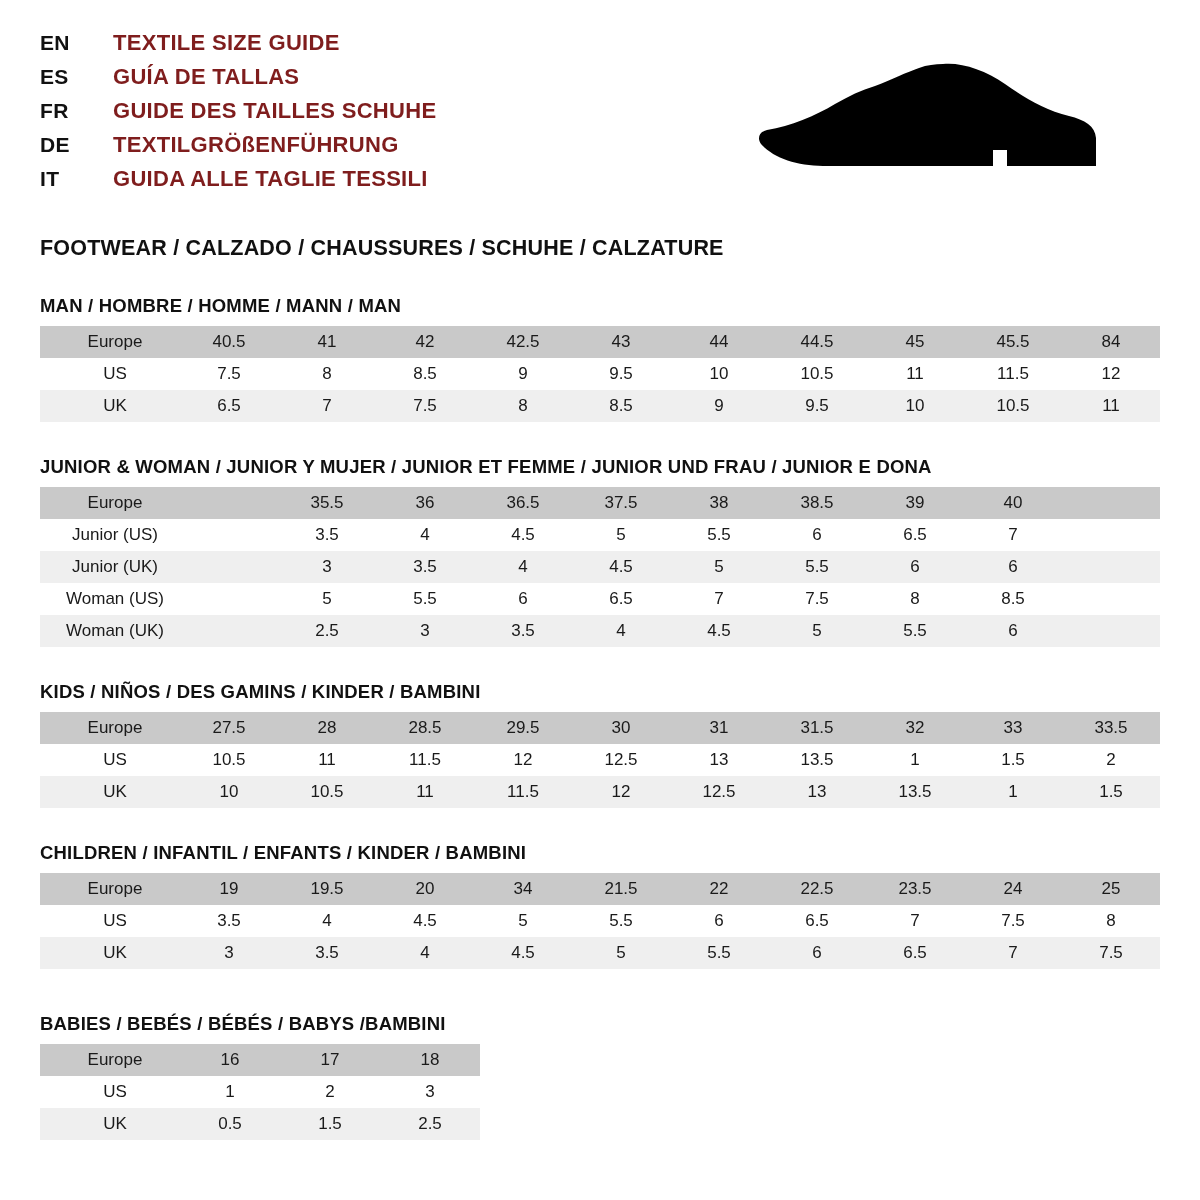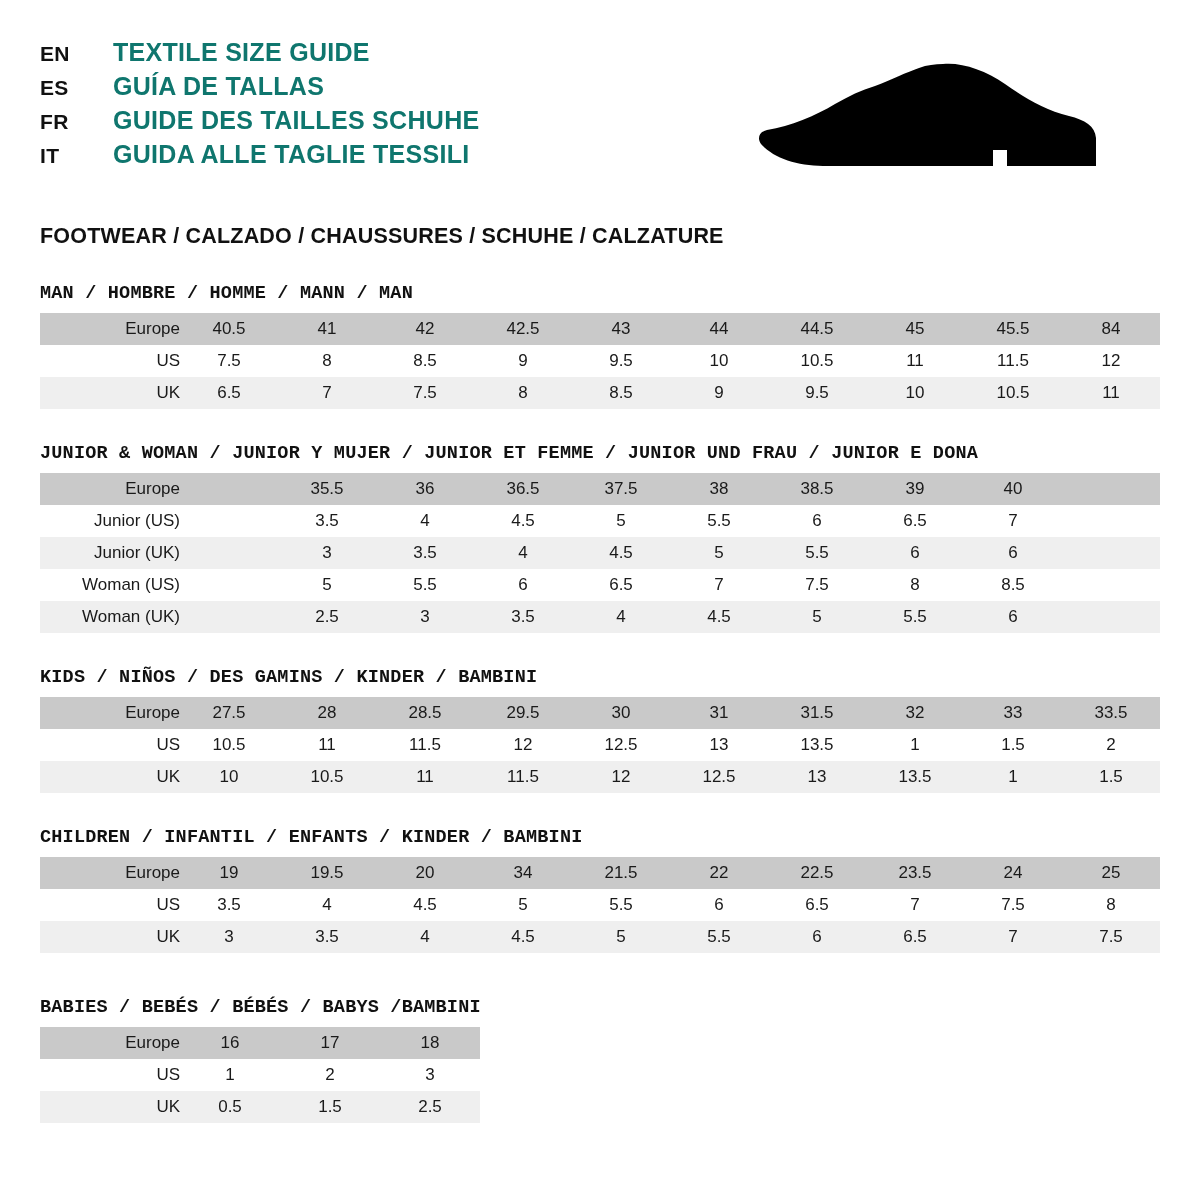--- a/index.html
+++ b/index.html
@@ -24,39 +24,38 @@
   }
 
   
   .header {
     display: flex;
     justify-content: space-between;
     align-items: flex-start;
   }
   .lang-list {
     display: block;
-    margin-top: 8px;
   }
   .lang-row {
     display: flex;
     align-items: baseline;
     height: 34px;
   }
   .lang-code {
     width: 73px;
     font-size: 21px;
     font-weight: bold;
     letter-spacing: 0.3px;
     color: #111;
   }
   .lang-text {
-    font-size: 25px;
+    font-size: 22px;
     font-weight: bold;
     letter-spacing: 0.3px;
-    color: #0f766e;
+    color: #7f1d1d;
   }
   .shoe-wrap {
     width: 370px;
     padding-top: 28px;
     padding-right: 48px;
     display: flex;
     justify-content: center;
   }
 
   .footwear-title {
@@ -70,40 +69,39 @@
   
   .section {
     margin-top: 34px;
   }
   .section-title {
     font-size: 18.5px;
     font-weight: bold;
     letter-spacing: 0.2px;
     color: #111;
     margin-bottom: 9px;
-    font-family: Liberation Mono, monospace;
   }
   table.size-table {
     border-collapse: collapse;
     table-layout: fixed;
     font-size: 17px;
   }
   table.size-table.full { width: 1120px; }
   table.size-table.small { width: 440px; }
 
   table.size-table td {
     height: 32px;
     padding: 0;
     text-align: center;
     vertical-align: middle;
     color: #1a1a1a;
     font-size: 17px;
   }
   table.size-table td.label {
-    text-align: right;
+    text-align: center;
     padding-left: 10px;
   }
   tr.row-head td {
     background: #c9c9c9;
   }
   tr.row-odd td {
     background: #efefef;
   }
   tr.row-even td {
     background: #ffffff;
@@ -128,20 +126,24 @@
         <span class="lang-code">EN</span>
         <span class="lang-text">TEXTILE SIZE GUIDE</span>
       </div>
       <div class="lang-row">
         <span class="lang-code">ES</span>
         <span class="lang-text">GUÍA DE TALLAS</span>
       </div>
       <div class="lang-row">
         <span class="lang-code">FR</span>
         <span class="lang-text">GUIDE DES TAILLES SCHUHE</span>
+      </div>
+      <div class="lang-row">
+        <span class="lang-code">DE</span>
+        <span class="lang-text">TEXTILGRÖßENFÜHRUNG</span>
       </div>
       <div class="lang-row">
         <span class="lang-code">IT</span>
         <span class="lang-text">GUIDA ALLE TAGLIE TESSILI</span>
       </div>
     </div>
 
     <div class="shoe-wrap">
       <svg width="340" height="130" viewBox="0 0 340 130" aria-hidden="true">
         <path fill="#000000" d="M186 6

